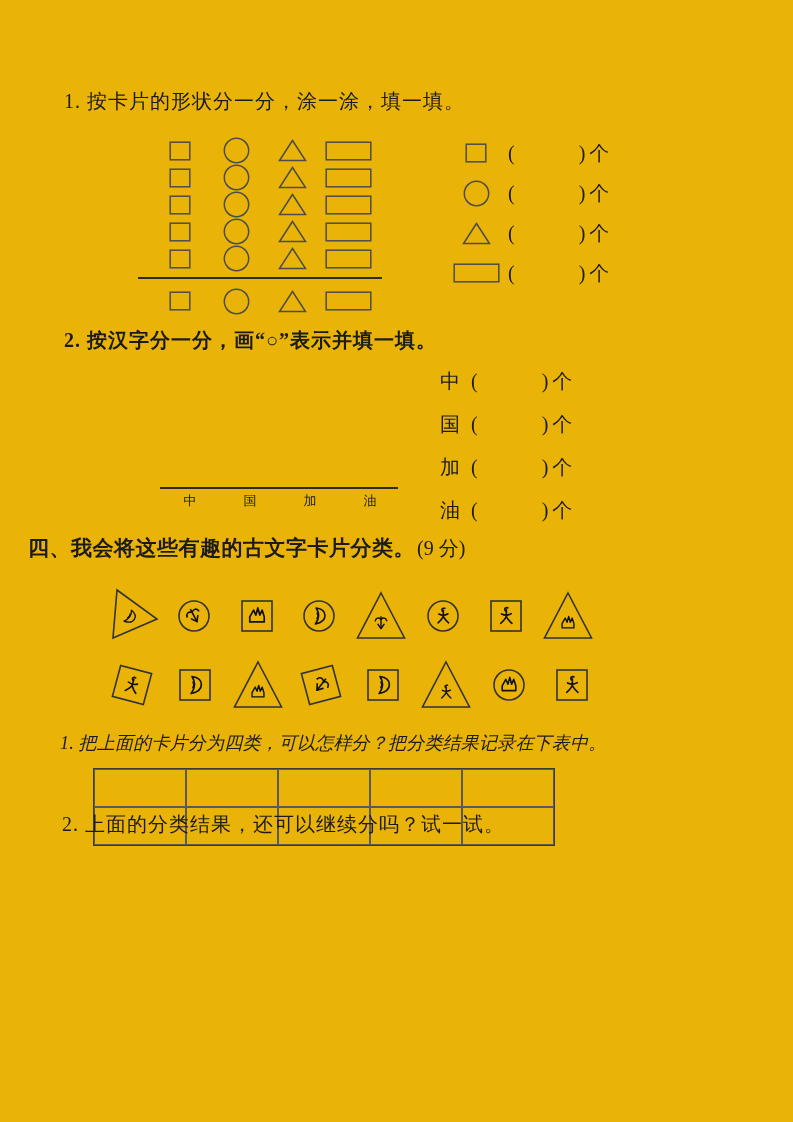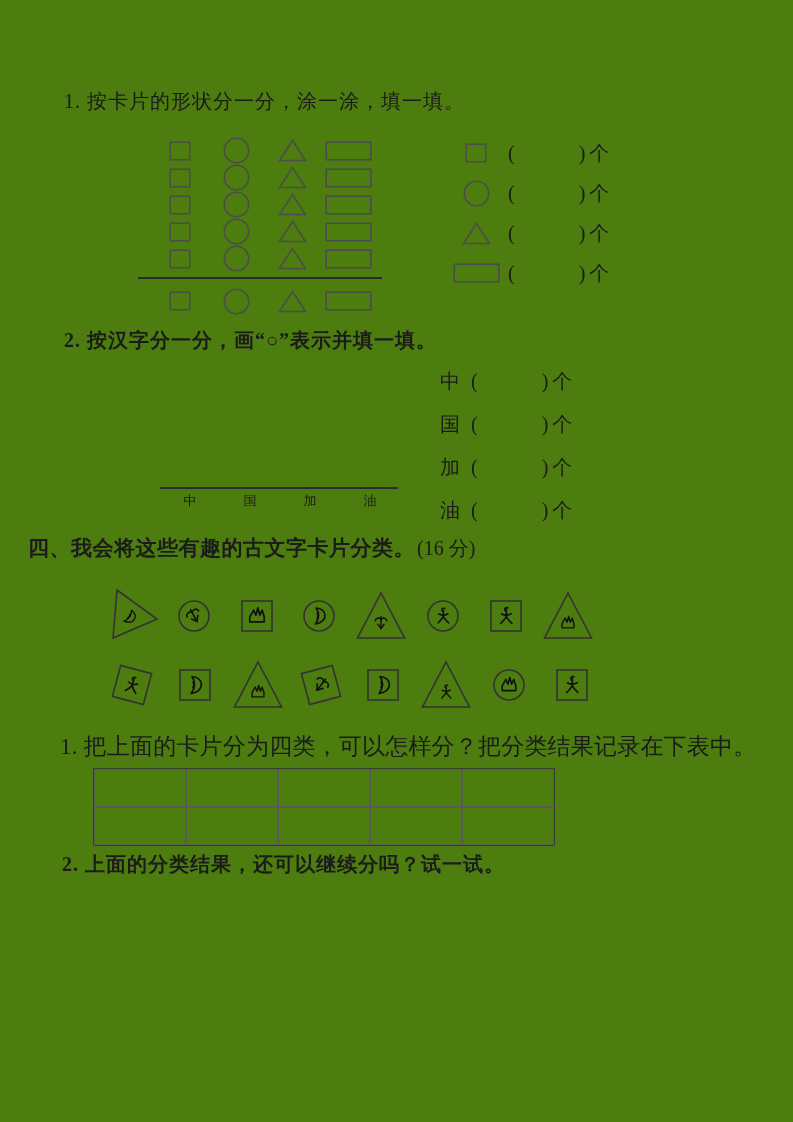--- a/index.html
+++ b/index.html
@@ -1,22 +1,22 @@
 <!DOCTYPE html>
 <html><head>
 <meta charset="utf-8">
 <style>
   html,body{margin:0;padding:0;background:#e8e8e8;}
   .page{
     position:relative;width:793px;height:1122px;margin:0 auto;
-    background:#4d7c0f;overflow:hidden;
+    background:#eab308;overflow:hidden;
     font-family:"Liberation Serif","DejaVu Serif",serif;color:#1b1b1b;
   }
   .prompt{position:absolute;font-size:20px;letter-spacing:1px;white-space:nowrap;}
-  .prompt-tight{position:absolute;font-size:23px;letter-spacing:0.2px;white-space:nowrap;}
+  .prompt-tight{position:absolute;font-size:18px;letter-spacing:0.2px;white-space:nowrap;font-style:italic;}
 
   
   #q1-chart{position:absolute;left:152px;top:137px;}
   #q1-labels{position:absolute;left:152px;top:287px;display:flex;}
   .chart-row{display:flex;height:27px;align-items:center;}
   .label-row-slot,.slot{width:56px;min-width:56px;height:27px;display:flex;align-items:center;justify-content:center;}
   .label-row-slot{height:28px;}
   .hline{position:absolute;background:#2c2c2c;}
   #q1-line{left:138px;top:277px;width:244px;height:2px;}
 
@@ -319,21 +319,21 @@
         <span class="ans-unit">个</span>
       </div>
       <div class="ans-row">
         <span class="ans-label">油</span>
         <span class="ans-blank">(　　　)</span>
         <span class="ans-unit">个</span>
       </div>
     </div>
 
   <div id="s4-heading">
-    <span class="h-title">四、我会将这些有趣的古文字卡片分类。</span><span class="h-score">(16 分)</span>
+    <span class="h-title">四、我会将这些有趣的古文字卡片分类。</span><span class="h-score">(9 分)</span>
   </div>
 
   <div id="cards-row1" class="cards-row">
       <div class="card">
         <svg width="56" height="66" viewBox="0 0 56 66" xmlns="http://www.w3.org/2000/svg">
           <g fill="none" stroke="#333" stroke-width="1.6">
             <polygon points="13,7 53,36 9,55"></polygon>
           </g>
           <g transform="translate(26,34) rotate(32) scale(0.66) translate(-12,-12)" fill="none" stroke="#111" stroke-width="2" stroke-linecap="round" stroke-linejoin="round">
             <path d="M8.5,2 C16,3 19.5,7 19.5,11.5 C19.5,16.5 15.5,20.5 7.5,22 C10.5,18 11.5,14.8 11.5,11.8 C11.5,8.2 10.6,5.2 8.5,2 Z"></path>
@@ -539,15 +539,15 @@
       <div class="tcell"></div>
       <div class="tcell"></div>
       <div class="tcell"></div>
       <div class="tcell"></div>
       <div class="tcell"></div>
       <div class="tcell"></div>
       <div class="tcell"></div>
       <div class="tcell"></div>
     </div>
 
-  <div class="prompt" style="left:62px;top:851px;font-weight:bold;">2. 上面的分类结果，还可以继续分吗？试一试。</div>
+  <div class="prompt" style="left:62px;top:811px;">2. 上面的分类结果，还可以继续分吗？试一试。</div>
 
 </div>
 
 </body></html>

